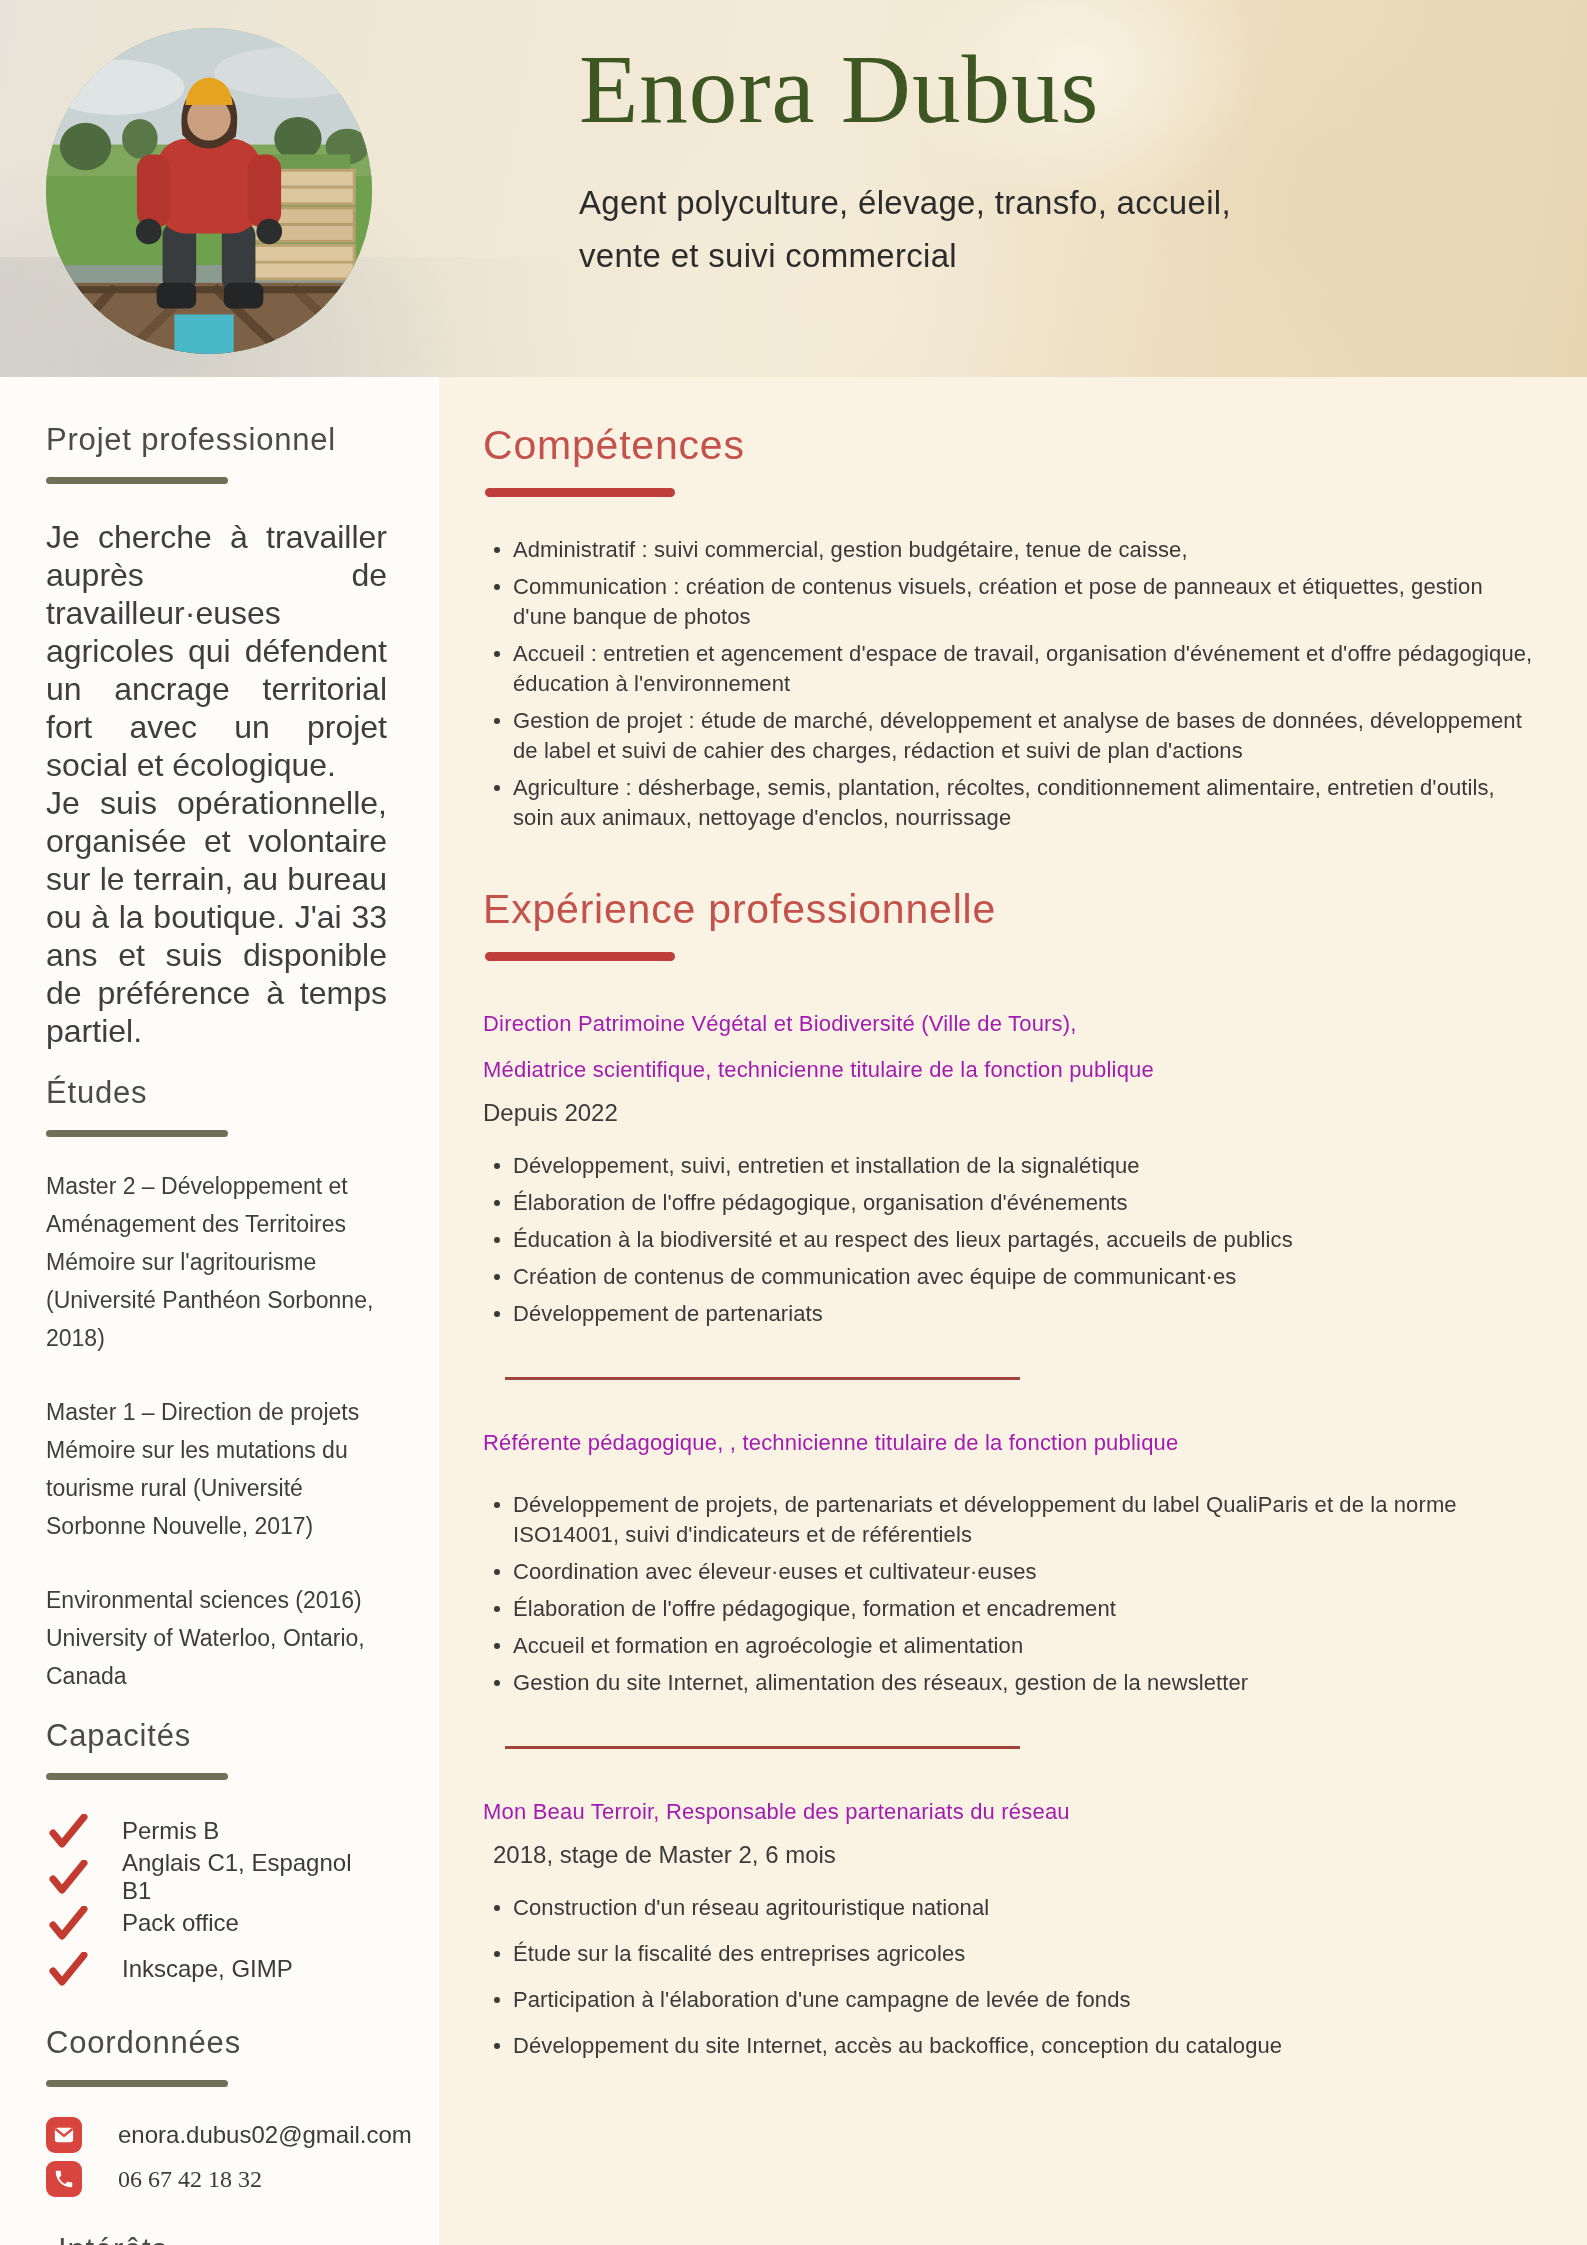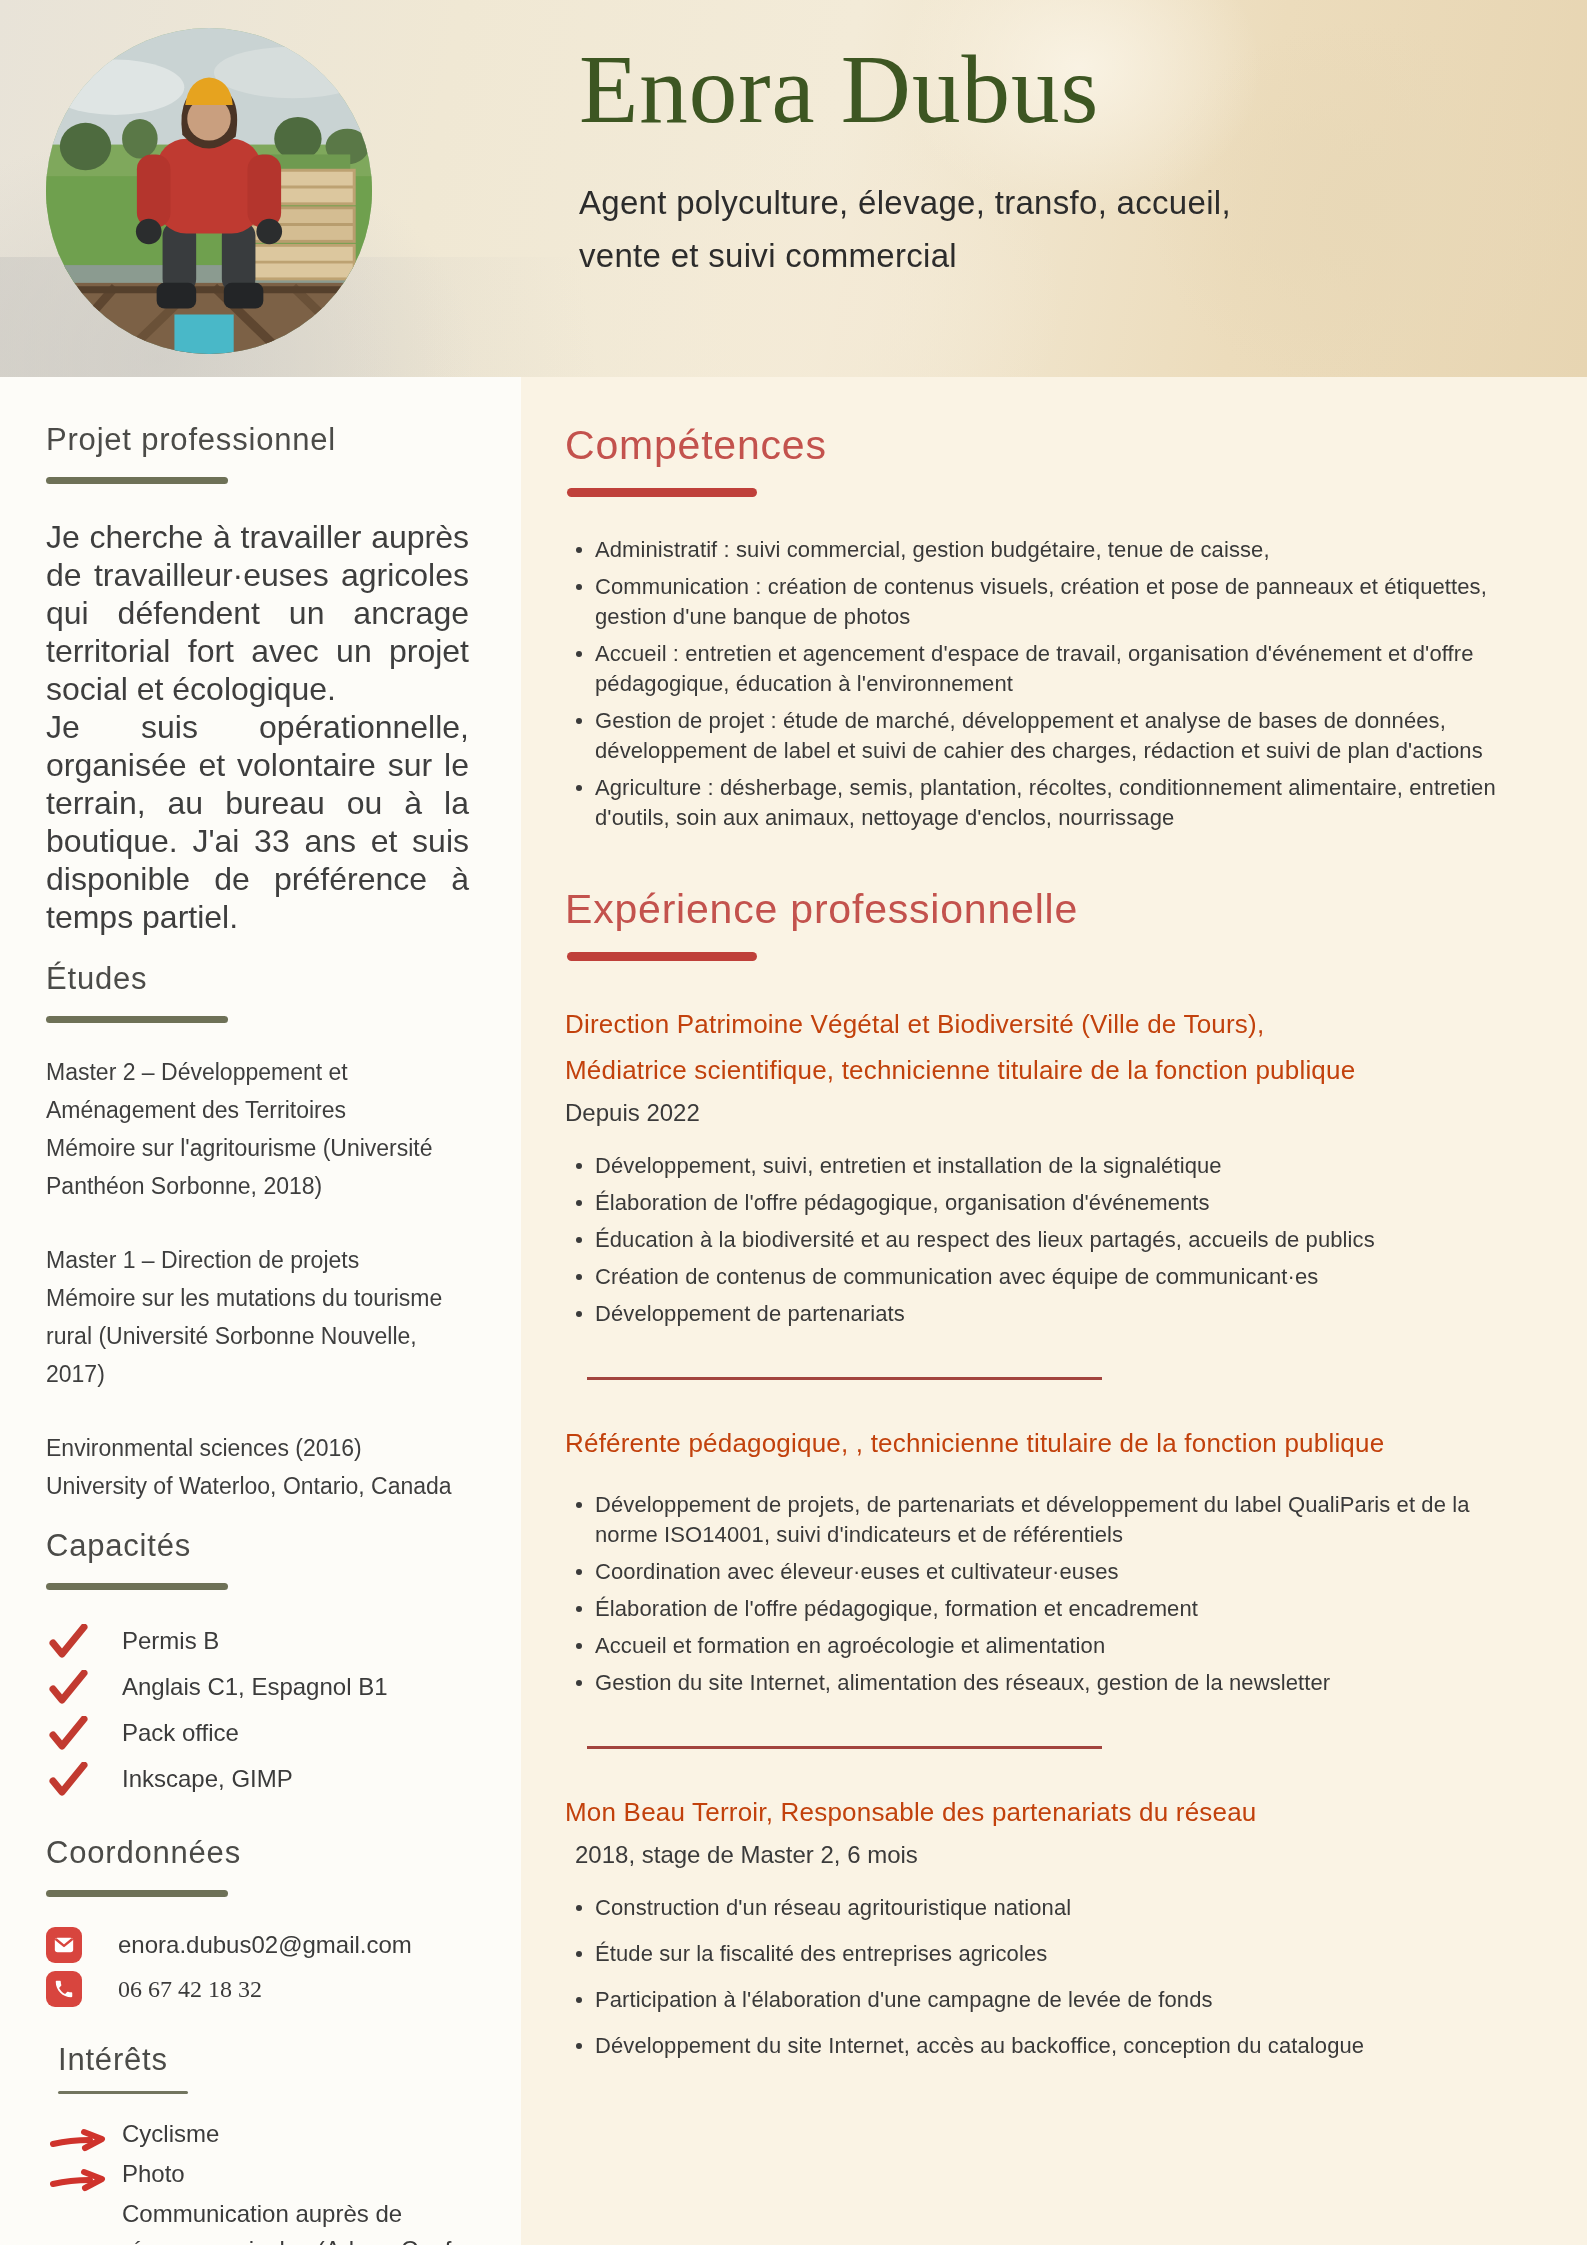--- a/index.html
+++ b/index.html
@@ -33,21 +33,21 @@
   .hero-text { position:absolute; left:579px; top:38px; z-index:2; }
   .hero-name {
     font-family:"Liberation Serif", serif; font-weight:400;
     font-size:97px; line-height:1.08; color:#3d5622; letter-spacing:1px;
   }
   .hero-sub { font-size:33px; line-height:1.6; color:#2c2c2c; letter-spacing:.3px; }
   .hero-sub.first { margin-top:34px; }
 
   
   .cols { display:flex; width:100%; height:1868px; }
-  .left  { width:521px; background:#fdfcf8; padding:46px 52px 0 46px; }
+  .left  { width:439px; background:#fdfcf8; padding:46px 52px 0 46px; }
   .right { flex:1; background:#faf3e4; padding:46px 52px 10px 44px; }
 
   
   .side-title { font-size:31px; font-weight:400; color:#4b4b48; letter-spacing:.8px; line-height:1.1; }
   .rule  { width:182px; height:7px; border-radius:4px; background:#6e7157; margin-top:20px; }
   .rule.thin { width:130px; height:3px; background:#72755f; margin-top:14px; }
 
   .side-par { font-size:32px; line-height:38px; text-align:justify; color:#3e3e3e; }
   .side-par.first { margin-top:34px; }
 
@@ -85,21 +85,21 @@
     position:relative; font-size:22px; line-height:30px; color:#393939;
     margin-bottom:7px; letter-spacing:.1px;
   }
   .blist li::before {
     content:""; position:absolute; left:-19px; top:12px;
     width:6px; height:6px; border-radius:50%; background:#3a3a3a;
   }
   .sec-exp { margin-top:54px; }
 
   .job { margin-top:40px; }
-  .job-title div { font-size:26px; line-height:46px; color:#c2410c; letter-spacing:.2px; }
+  .job-title div { font-size:22px; line-height:46px; color:#a21caf; letter-spacing:.2px; }
   .job-date { font-size:24px; color:#3a3a3a; margin-top:6px; }
   .job .blist { margin-top:24px; }
   .job .blist.spaced li { margin-bottom:16px; }
   .job-date.indent { padding-left:10px; }
   .divider { border:none; width:515px; height:3px; background:#a2443e; margin:48px 0 0 22px; }
 </style>
 </head>
 <body>
 
 <div class="page">

